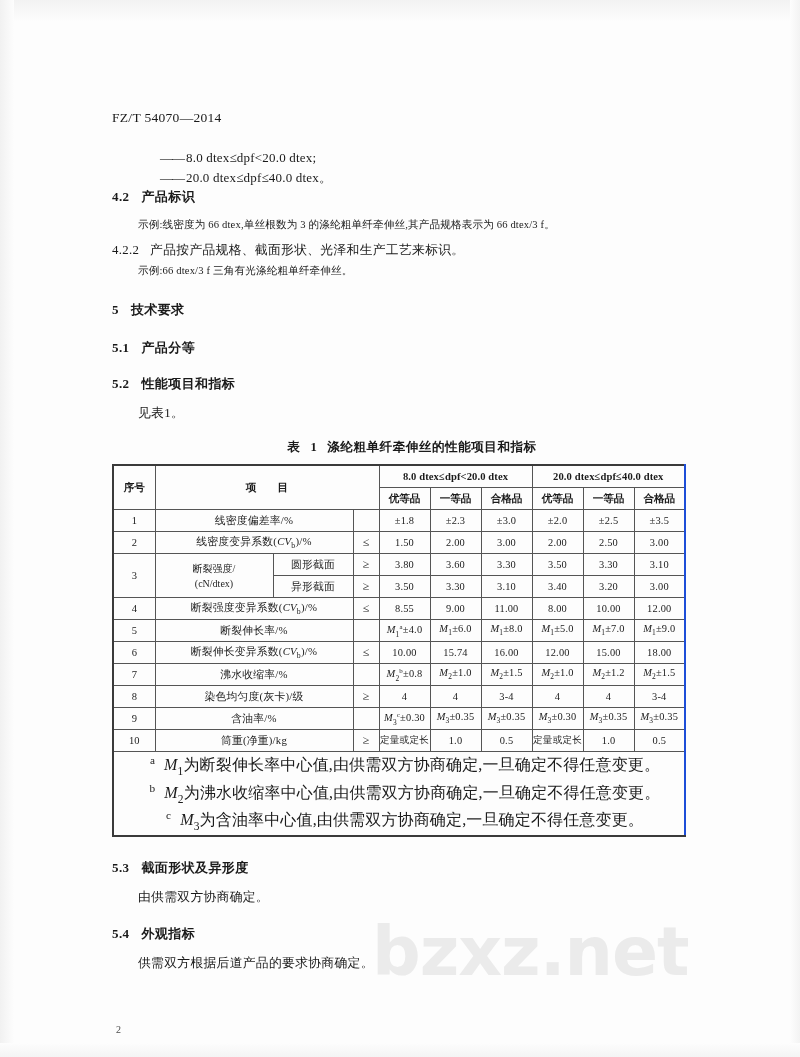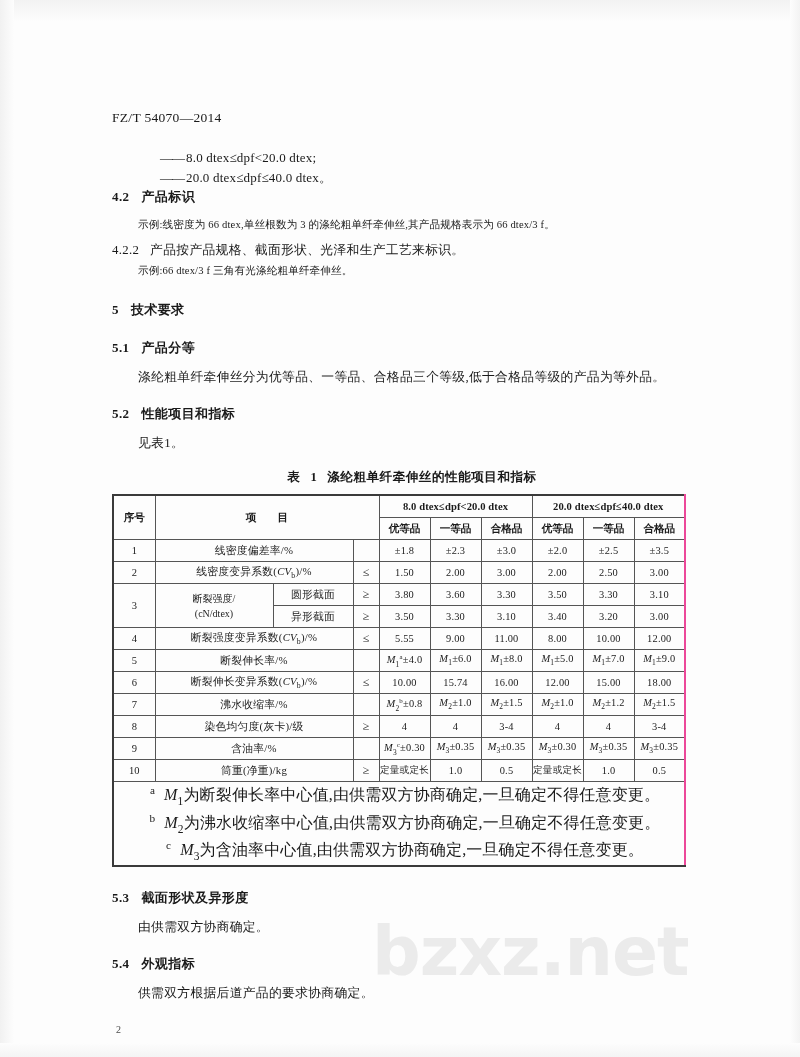--- a/index.html
+++ b/index.html
@@ -123,21 +123,21 @@
     height: 21px;
     font-weight: normal;
     color: #1b1b1b;
   }
   table.spec th {
     font-weight: bold;
     font-size: 10.6px;
   }
   table.spec .outer-top { border-top: 2px solid #3a3a3a; }
   table.spec .outer-left { border-left: 2px solid #3a3a3a; }
-  table.spec .outer-right { border-right: 2px solid #ec4899; }
+  table.spec .outer-right { border-right: 2px solid #1d4ed8; }
   table.spec .outer-bottom { border-bottom: 2px solid #3a3a3a; }
 
   td.item-name, td.item-sub {
     text-align: left;
     padding-left: 9px;
     font-weight: bold;
     font-size: 10.8px;
     letter-spacing: 0.2px;
   }
   td.item-grp {
@@ -227,21 +227,20 @@
     </div>
     <div class="example">示例:66 dtex/3 f 三角有光涤纶粗单纤牵伸丝。</div>
 
     <div class="sec-head" style="margin-top:22px;">
       <span class="num">5</span><span>技术要求</span>
     </div>
 
     <div class="sec-head" style="margin-top:20px;">
       <span class="num">5.1</span><span>产品分等</span>
     </div>
-    <div class="para indent">涤纶粗单纤牵伸丝分为优等品、一等品、合格品三个等级,低于合格品等级的产品为等外品。</div>
 
     <div class="sec-head" style="margin-top:18px;">
       <span class="num">5.2</span><span>性能项目和指标</span>
     </div>
     <div class="para indent">见表1。</div>
 
     <div class="table-caption">
       <span>表</span><span class="cap-num">1</span><span>涤纶粗单纤牵伸丝的性能项目和指标</span>
     </div>
 
@@ -324,21 +323,21 @@
           <td class="val">3.10</td>
           <td class="val">3.40</td>
           <td class="val">3.20</td>
           <td class="val outer-right">3.00</td>
         </tr>
 
         <tr>
           <td class="outer-left">4</td>
           <td class="item-name" colspan="2"><span>断裂强度变异系数(</span><span class="ital">CV</span><span class="sub">b</span><span>)/%</span></td>
           <td class="sym">≤</td>
-          <td class="val">5.55</td>
+          <td class="val">8.55</td>
           <td class="val">9.00</td>
           <td class="val">11.00</td>
           <td class="val">8.00</td>
           <td class="val">10.00</td>
           <td class="val outer-right">12.00</td>
         </tr>
 
         <tr>
           <td class="outer-left">5</td>
           <td class="item-name" colspan="2">断裂伸长率/%</td>

